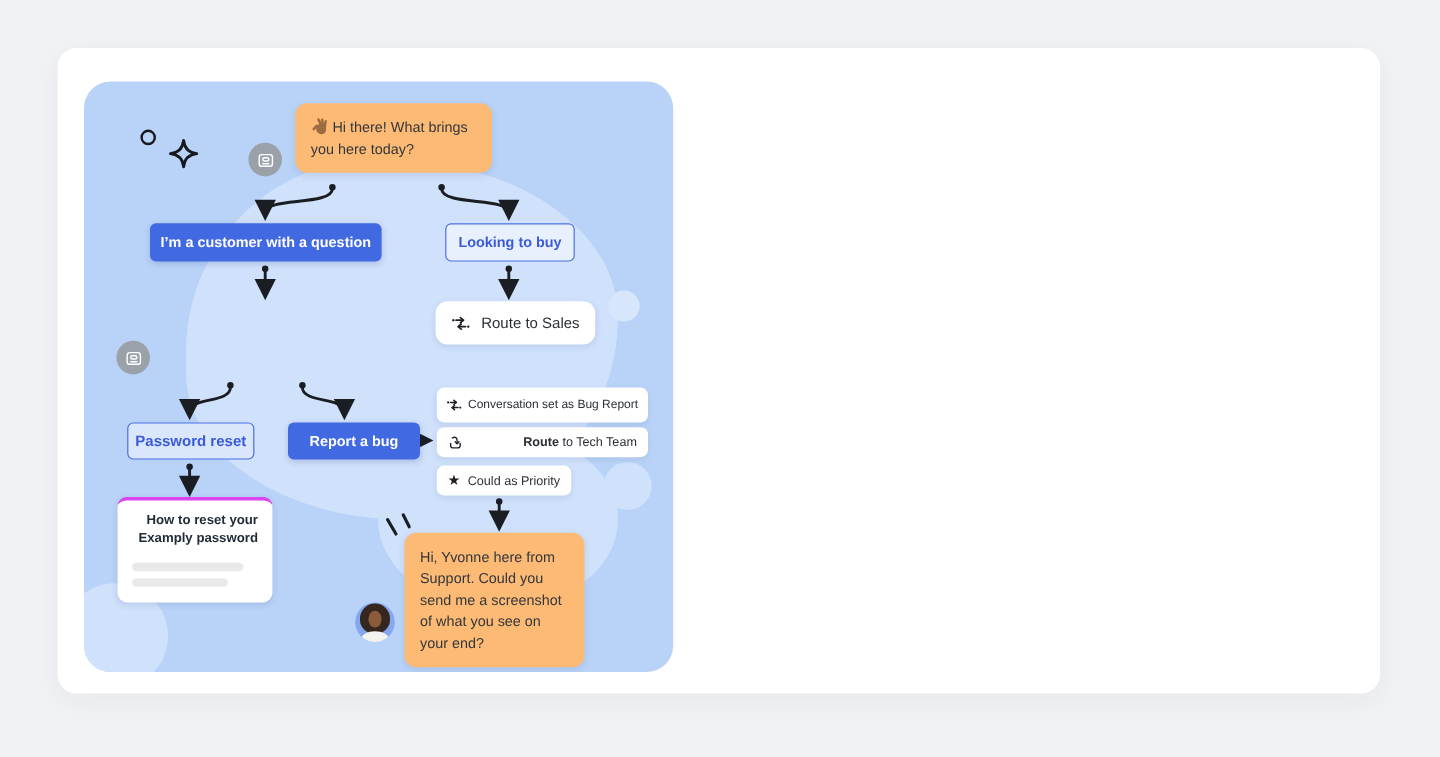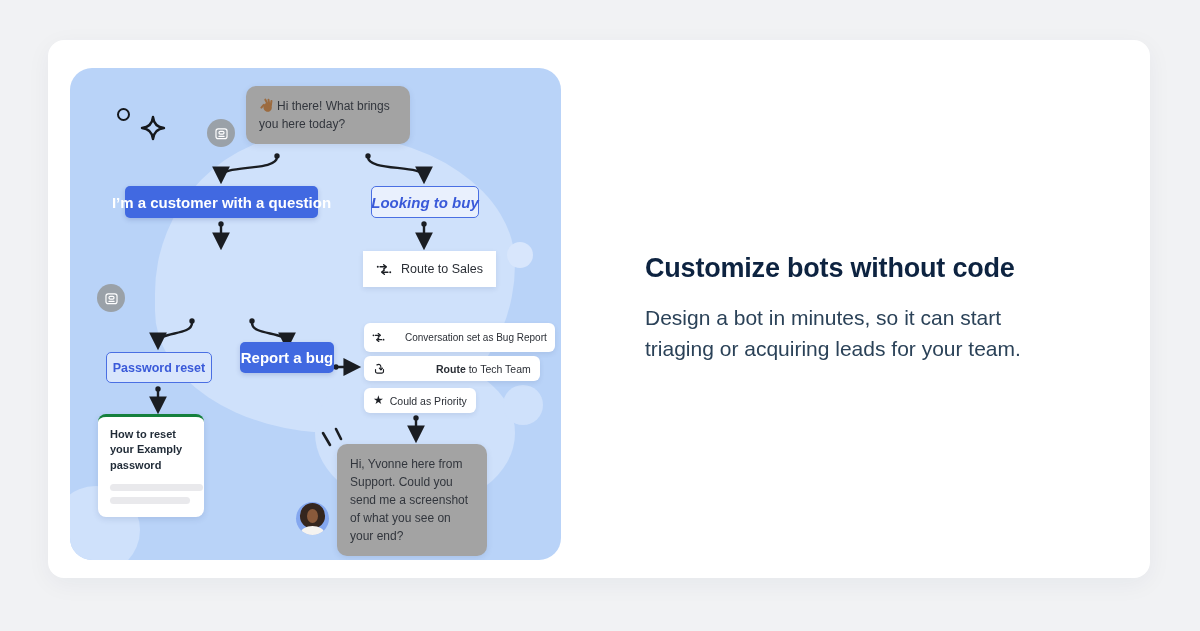--- a/index.html
+++ b/index.html
@@ -29,54 +29,55 @@
   .ring{left:47px;top:40px;width:9px;height:9px;border:2.5px solid #15181d;border-radius:50%;}
   .sparkle{left:69px;top:46px;width:28px;height:28px;}
   .botcircle{width:28px;height:28px;border-radius:50%;background:#9aa1a8;display:flex;align-items:center;justify-content:center;}
   .botcircle.c1{left:137px;top:51px;}
   .botcircle.c2{left:27px;top:216px;}
 
   svg.connectors{position:absolute;left:0;top:0;z-index:2;}
 
   .node{position:absolute;z-index:3;box-sizing:border-box;}
   .bubble{
-    background:#a3a3a3;border-radius:10px;box-shadow:0 2px 6px rgba(25,45,95,.10);
+    background:#fdba74;border-radius:10px;box-shadow:0 2px 6px rgba(25,45,95,.10);
     font-size:12px;line-height:1.5;color:#32363d;padding:11px 13px;
   }
   .bubble-greeting{left:176px;top:18px;width:164px;}
   .hand{display:inline-block;vertical-align:-3px;margin-right:3px;}
   .card-okay{left:68px;top:182px;width:167px;height:64px;}
   .bubble-agent{left:267px;top:376px;width:150px;}
 
   .pill{
     display:flex;align-items:center;justify-content:center;
-    font-weight:700;font-size:15px;border-radius:5px;white-space:nowrap;
+    font-weight:700;font-size:12px;border-radius:5px;white-space:nowrap;
   }
   .pill-filled{background:#4169e1;color:#ffffff;box-shadow:0 2px 5px rgba(25,45,120,.18);}
   .pill-outline{border:1.5px solid #4a6fe3;color:#3a5ad9;}
   .btn-customer{left:55px;top:118px;width:193px;height:32px;}
-  .btn-buy{left:301px;top:118px;width:108px;height:32px;background:#e9f0fd;font-style:italic;}
+  .btn-buy{left:301px;top:118px;width:108px;height:32px;background:#e9f0fd;}
   .btn-password{left:36px;top:284px;width:106px;height:31px;background:#d9e6fc;}
-  .btn-bug{left:170px;top:274px;width:94px;height:31px;align-items:center;}
+  .btn-bug{left:170px;top:284px;width:110px;height:31px;align-items:center;}
 
   .actionbox{
-    display:flex;align-items:center;background:#fff;border-radius:0;
+    display:flex;align-items:center;background:#fff;border-radius:10px;
     box-shadow:0 2px 5px rgba(25,45,95,.10);color:#2b2f36;white-space:nowrap;
   }
   .box-sales{left:293px;top:183px;height:36px;padding:0 13px;gap:9px;font-size:12.5px;}
-  .box-bugreport{left:294px;top:255px;height:29px;padding:0 8px;gap:20px;font-size:10px;border-radius:6px;}
+  .box-bugreport{left:294px;top:255px;height:29px;padding:0 8px;gap:5px;font-size:10px;border-radius:6px;}
   .box-routetech{left:294px;top:288px;height:25px;padding:0 9px;gap:6px;font-size:10.5px;border-radius:6px;}
   .box-priority{left:294px;top:320px;height:25px;padding:0 9px;gap:6px;font-size:10.5px;border-radius:6px;}
   .bold{font-weight:700;padding-left:44px;}
   .star-glyph{font-size:12px;line-height:1;color:#1c1f24;margin-top:-1px;}
 
   .card-article{
-    left:28px;top:346px;width:106px;background:#fff;border-radius:8px;
-    border-top:3px solid #15803d;box-shadow:0 2px 6px rgba(25,45,95,.12);
+    left:28px;top:346px;width:129px;background:#fff;border-radius:8px;
+    border-top:3px solid #d946ef;box-shadow:0 2px 6px rgba(25,45,95,.12);
     padding:10px 12px 13px;
+    text-align:right;
   }
   .article-title{font-size:11px;font-weight:700;line-height:1.4;color:#1f2a36;}
   .bar{height:7px;border-radius:3.5px;background:#e9e9ec;}
   .bar1{width:93px;margin-top:11px;}
   .bar2{width:80px;margin-top:6px;}
 
   .avatar{left:226px;top:434px;width:33px;height:33px;border-radius:50%;background:#84a7ef;overflow:hidden;}
   .avatar .hair{position:absolute;left:4px;top:1px;width:25px;height:25px;border-radius:50% 50% 46% 46%;background:#35261e;}
   .avatar .face{position:absolute;left:11px;top:7px;width:11px;height:14px;border-radius:50%;background:#8a5a3b;}
   .avatar .shirt{position:absolute;left:5px;bottom:-4px;width:23px;height:13px;border-radius:50% 50% 0 0;background:#f5f3f0;}
@@ -229,17 +230,13 @@
     <div class="node bubble bubble-agent">
       <span>Hi, Yvonne here from Support. Could you send me a screenshot of what you see on your end?</span>
     </div>
     <div class="node avatar">
       <div class="hair"></div>
       <div class="face"></div>
       <div class="shirt"></div>
     </div>
   </div>
 
-  <div class="hero">
-    <h2>Customize bots without code</h2>
-    <p>Design a bot in minutes, so it can start triaging or acquiring leads for your team.</p>
-  </div>
 </div>
 
 </body></html>

